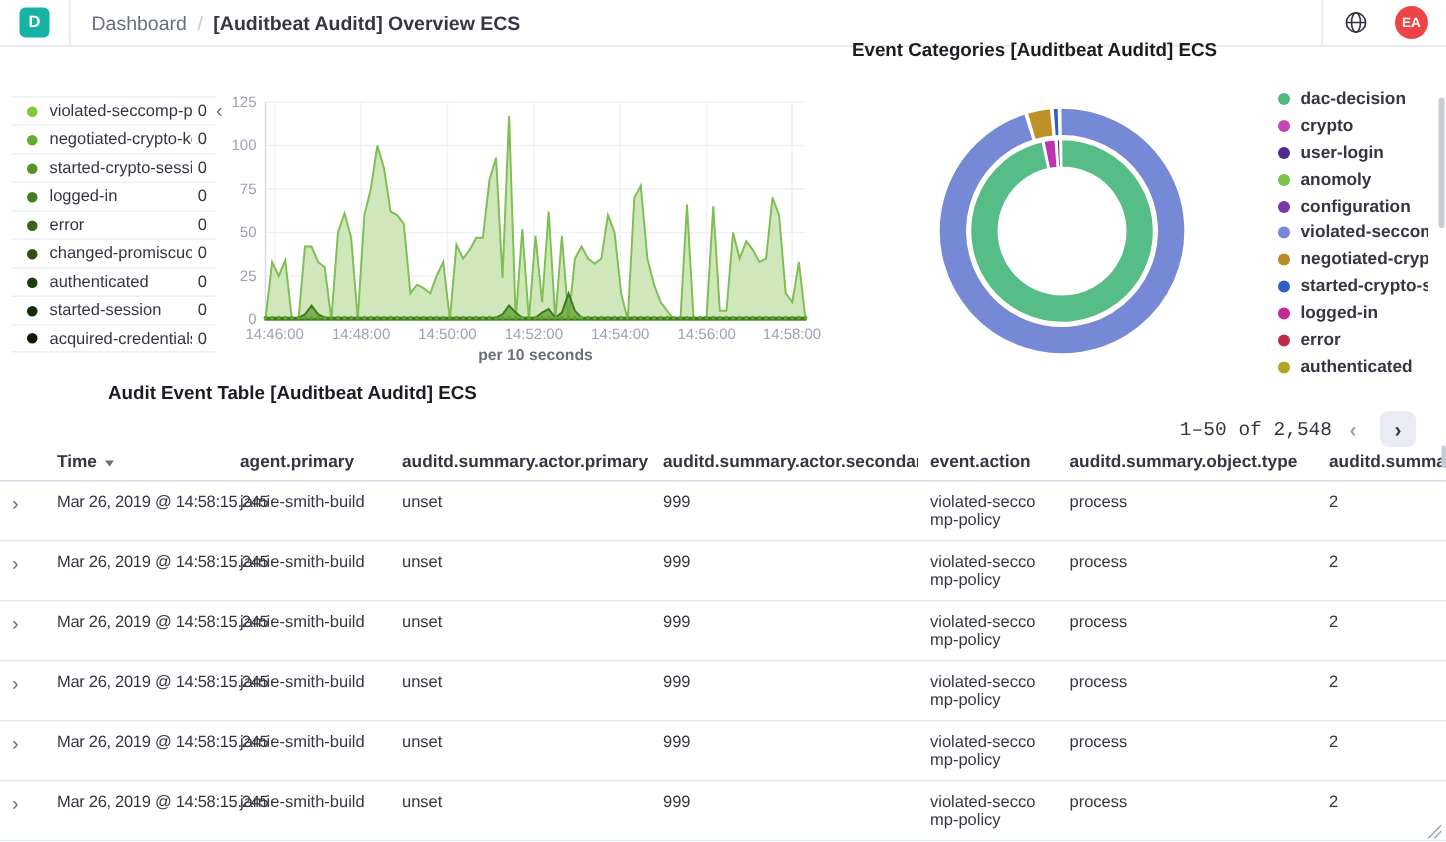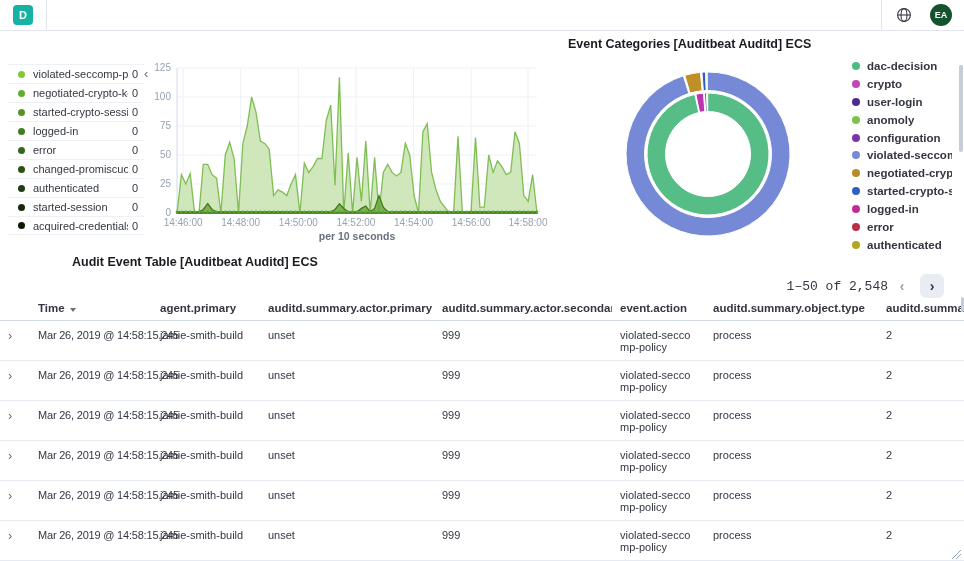--- a/index.html
+++ b/index.html
@@ -13,21 +13,21 @@
   .logo { width:20px; height:20px; margin-left:13px; border-radius:4px; background:#16b3a4;
           color:#fff; font-size:11px; font-weight:bold; display:flex; align-items:center; justify-content:center; cursor:pointer;}
   .hdr-div { width:1px; height:31px; background:#e3e6ef; margin-left:13px; }
   .breadcrumb { display:flex; align-items:center; margin-left:14px; font-size:13px; }
   .crumb-root { color:#69707d; cursor:pointer; }
   .crumb-sep { color:#c3c9d5; margin:0 7px; }
   .crumb-page { color:#343741; font-weight:600; }
   .hdr-right { margin-left:auto; display:flex; align-items:center; }
   .hdr-div2 { width:1px; height:31px; background:#e3e6ef; margin-right:14px; }
   .globe { width:16px; height:16px; margin-right:18px; cursor:pointer; }
-  .avatar { width:22px; height:22px; border-radius:50%; background:#14532d; color:#fff;
+  .avatar { width:22px; height:22px; border-radius:50%; background:#ef4444; color:#fff;
             font-size:9px; font-weight:bold; display:flex; align-items:center; justify-content:center;
             margin-right:12px; cursor:pointer; }
 
   
   .panel-title { position:absolute; font-size:12.5px; font-weight:700; color:#1a1c21; }
 
   
   .ea-legend { position:absolute; left:8px; top:64px; width:136px; }
   .ea-item { height:19px; display:flex; align-items:center; border-top:1px solid #edf0f5;
              font-size:11px; cursor:pointer; }
@@ -72,20 +72,25 @@
   .resize-corner { position:absolute; right:3px; bottom:2px; width:9px; height:9px; cursor:nwse-resize; }
 </style>
 </head>
 <body>
 
 <div id="app">
 
   <div class="header">
     <div class="logo">D</div>
     <div class="hdr-div"></div>
+    <div class="breadcrumb">
+      <span class="crumb-root">Dashboard</span>
+      <span class="crumb-sep">/</span>
+      <span class="crumb-page">[Auditbeat Auditd] Overview ECS</span>
+    </div>
     <div class="hdr-right">
       <div class="hdr-div2"></div>
       <svg class="globe" viewBox="0 0 16 16">
         <g fill="none" stroke="#343741" stroke-width="1.1">
           <circle cx="8" cy="8" r="6.4"></circle>
           <ellipse cx="8" cy="8" rx="3" ry="6.4"></ellipse>
           <line x1="1.6" y1="8" x2="14.4" y2="8"></line>
         </g>
       </svg>
       <div class="avatar">EA</div>
@@ -250,21 +255,21 @@
       <text x="43.12" y="166" text-anchor="middle" font-size="10" fill="#98a2b3">14:46:00</text>
       <text x="100.72" y="166" text-anchor="middle" font-size="10" fill="#98a2b3">14:48:00</text>
       <text x="158.32" y="166" text-anchor="middle" font-size="10" fill="#98a2b3">14:50:00</text>
       <text x="215.92" y="166" text-anchor="middle" font-size="10" fill="#98a2b3">14:52:00</text>
       <text x="273.52" y="166" text-anchor="middle" font-size="10" fill="#98a2b3">14:54:00</text>
       <text x="331.12" y="166" text-anchor="middle" font-size="10" fill="#98a2b3">14:56:00</text>
       <text x="388" y="166" text-anchor="middle" font-size="10" fill="#98a2b3">14:58:00</text>
       <text x="217" y="180" text-anchor="middle" font-size="10.5" font-weight="bold" fill="#69707d">per 10 seconds</text>
     </svg>
 
-  <div class="panel-title" style="left:568px; top:37px;">Event Categories [Auditbeat Auditd] ECS</div>
+  <div class="panel-title" style="left:568px; top:26px;">Event Categories [Auditbeat Auditd] ECS</div>
   <svg class="donut-svg" id="donut-chart" width="176" height="176">
       <path d="M75.89,28.21 A61,61 0 0 1 83.46,27.17 L84.84,45.62 A42.5,42.5 0 0 0 79.56,46.35 Z" fill="#bc35b0" stroke="#fff" stroke-width="1"></path>
       <path d="M84.63,27.09 A61,61 0 0 1 86.52,27.02 L86.97,45.51 A42.5,42.5 0 0 0 85.65,45.57 Z" fill="#4f2b91" stroke="#fff" stroke-width="1"></path>
       <path d="M87.69,27.00 A61,61 0 1 1 74.75,28.46 L78.77,46.52 A42.5,42.5 0 1 0 87.78,45.50 Z" fill="#55bd85" stroke="#fff" stroke-width="1"></path>
       <path d="M64.78,9.36 A82,82 0 0 1 80.41,6.35 L82.12,24.77 A63.5,63.5 0 0 0 70.02,27.10 Z" fill="#bf9028" stroke="#fff" stroke-width="1"></path>
       <path d="M81.98,6.22 A82,82 0 0 1 85.55,6.04 L86.11,24.53 A63.5,63.5 0 0 0 83.34,24.67 Z" fill="#2f5ec4" stroke="#fff" stroke-width="1"></path>
       <path d="M87.13,6.00 A82,82 0 1 1 63.27,9.82 L68.85,27.46 A63.5,63.5 0 1 0 87.32,24.50 Z" fill="#7589d6" stroke="#fff" stroke-width="1"></path>
     </svg>
   <div class="cat-legend" id="cat-legend">
       <div class="cat-item">

